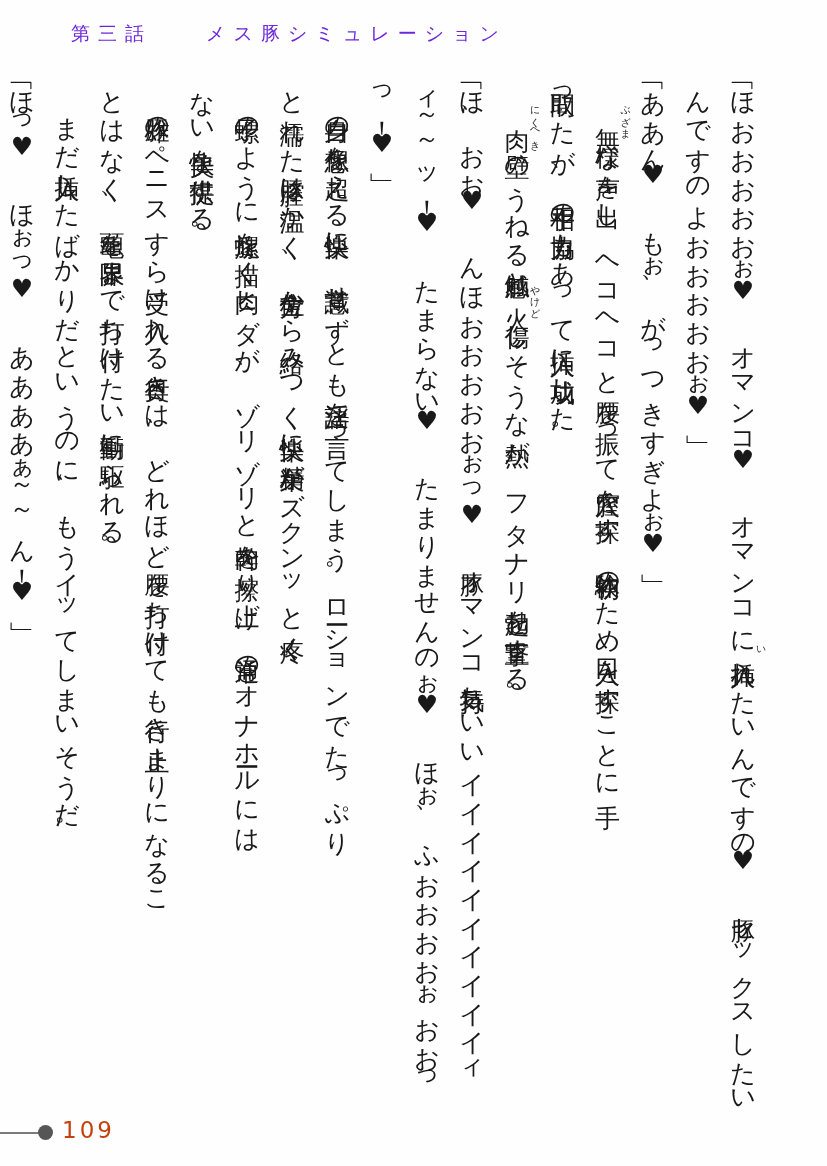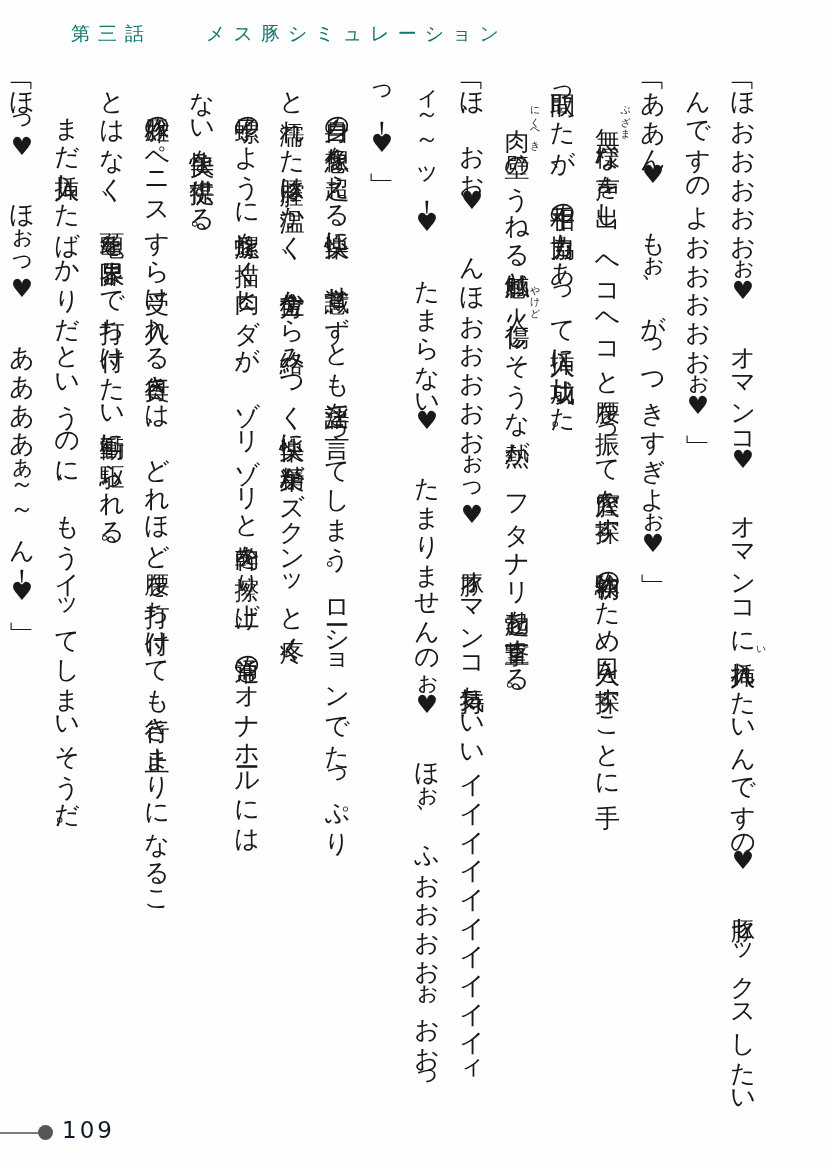--- a/index.html
+++ b/index.html
@@ -12,21 +12,21 @@
     position: relative;
     width: 827px; height: 1166px;
     background: #fefefe;
     overflow: hidden;
   }
   .chapter-header {
     position: absolute;
     left: 71px; top: 21px;
     font-size: 19px;
     letter-spacing: 8px;
-    color: #0f766e;
+    color: #6d28d9;
     white-space: pre;
   }
   .novel-text {
     position: absolute;
     top: 74px; right: 61px;
     width: 724px; height: 1060px;
     writing-mode: vertical-rl;
     -webkit-writing-mode: vertical-rl;
     text-orientation: mixed;
     -webkit-text-orientation: mixed;
@@ -55,21 +55,21 @@
     width: 15px; height: 15px;
     border-radius: 50%;
     background: #565656;
   }
   .page-number {
     position: absolute;
     left: 62px; top: 1117px;
     font-family: "DejaVu Sans", "Liberation Sans", sans-serif;
     font-size: 23px;
     letter-spacing: 3px;
-    color: #0f172a;
+    color: #c2410c;
   }
 </style>
 </head>
 <body>
 
 <div class="page">
 
   <div class="chapter-header">第三話　　メス豚シミュレーション</div>
 
   <div class="novel-text">

